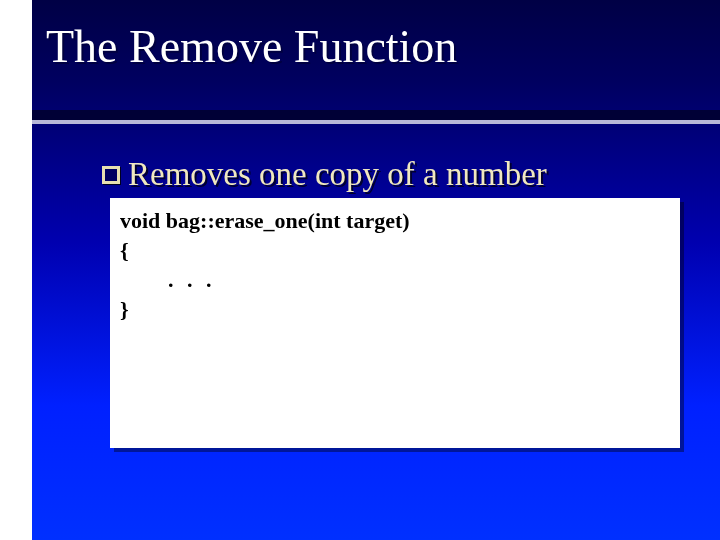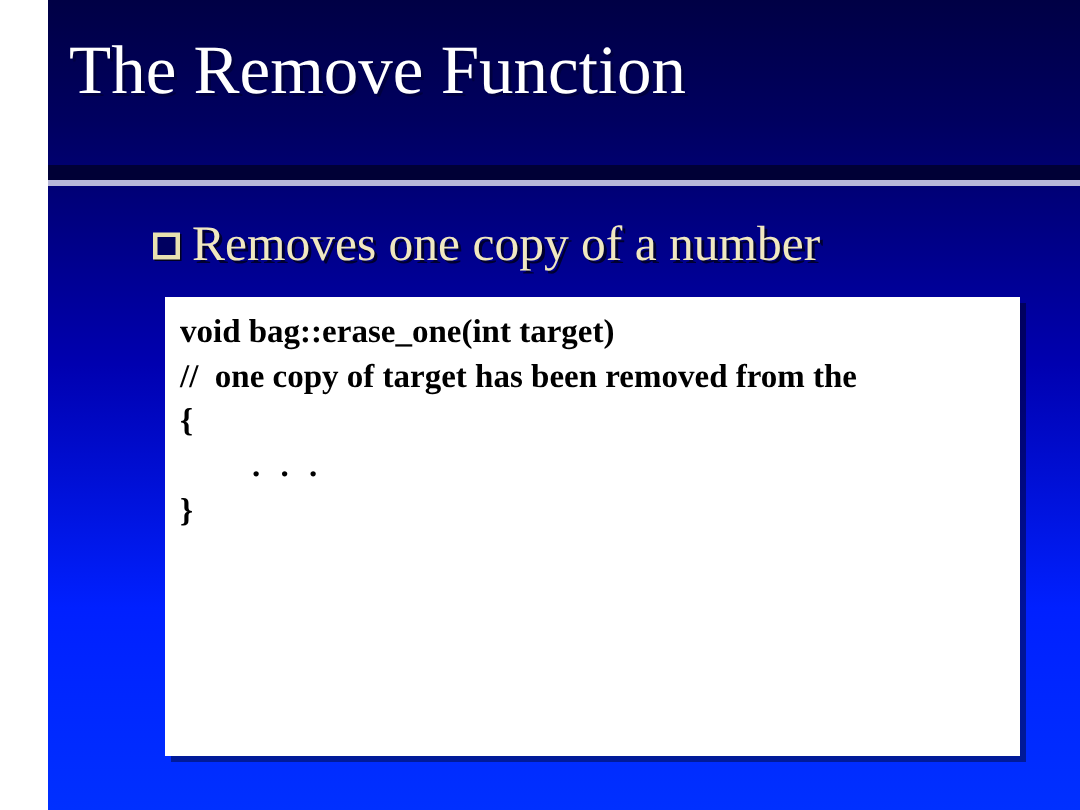--- a/index.html
+++ b/index.html
@@ -39,21 +39,21 @@
   .rule-light {
     position: absolute;
     top: 120px;
     left: 0;
     width: 720px;
     height: 4px;
     background: #b8b8d8;
   }
   .bullet-row {
     position: absolute;
-    top: 145px;
+    top: 156px;
     left: 70px;
     display: flex;
     align-items: center;
     justify-content: center;
   }
   .bullet-icon {
     width: 18px;
     height: 18px;
     background: #e8e0b0;
     margin-right: 8px;
@@ -73,21 +73,21 @@
   .bullet-text {
     font-size: 33px;
     color: #f0e8c0;
     text-shadow: 2px 2px 0 #000030;
   }
   .code-box {
     position: absolute;
     top: 198px;
     left: 78px;
     width: 570px;
-    height: 306px;
+    height: 250px;
     background: #ffffff;
     box-shadow: 4px 4px 0 rgba(0,0,0,0.4);
     padding: 8px 10px 8px 10px;
     box-sizing: border-box;
   }
   .code-line {
     font-family: "Times New Roman", Times, serif;
     font-size: 22px;
     font-weight: bold;
     color: #000000;
@@ -114,19 +114,18 @@
   <div class="rule-dark"></div>
   <div class="rule-light"></div>
 
   <div class="bullet-row">
     <div class="bullet-icon"></div>
     <div class="bullet-text">Removes one copy of a number</div>
   </div>
 
   <div class="code-box">
     <div class="code-line">void bag::erase_one(int target)</div>
-    <div class="code-line">//  one copy of target has been removed from the</div>
     <div class="code-line">{</div>
     <div class="code-ellipsis">. . .</div>
     <div class="code-line">}</div>
   </div>
 
 </div>
 
 </body></html>

